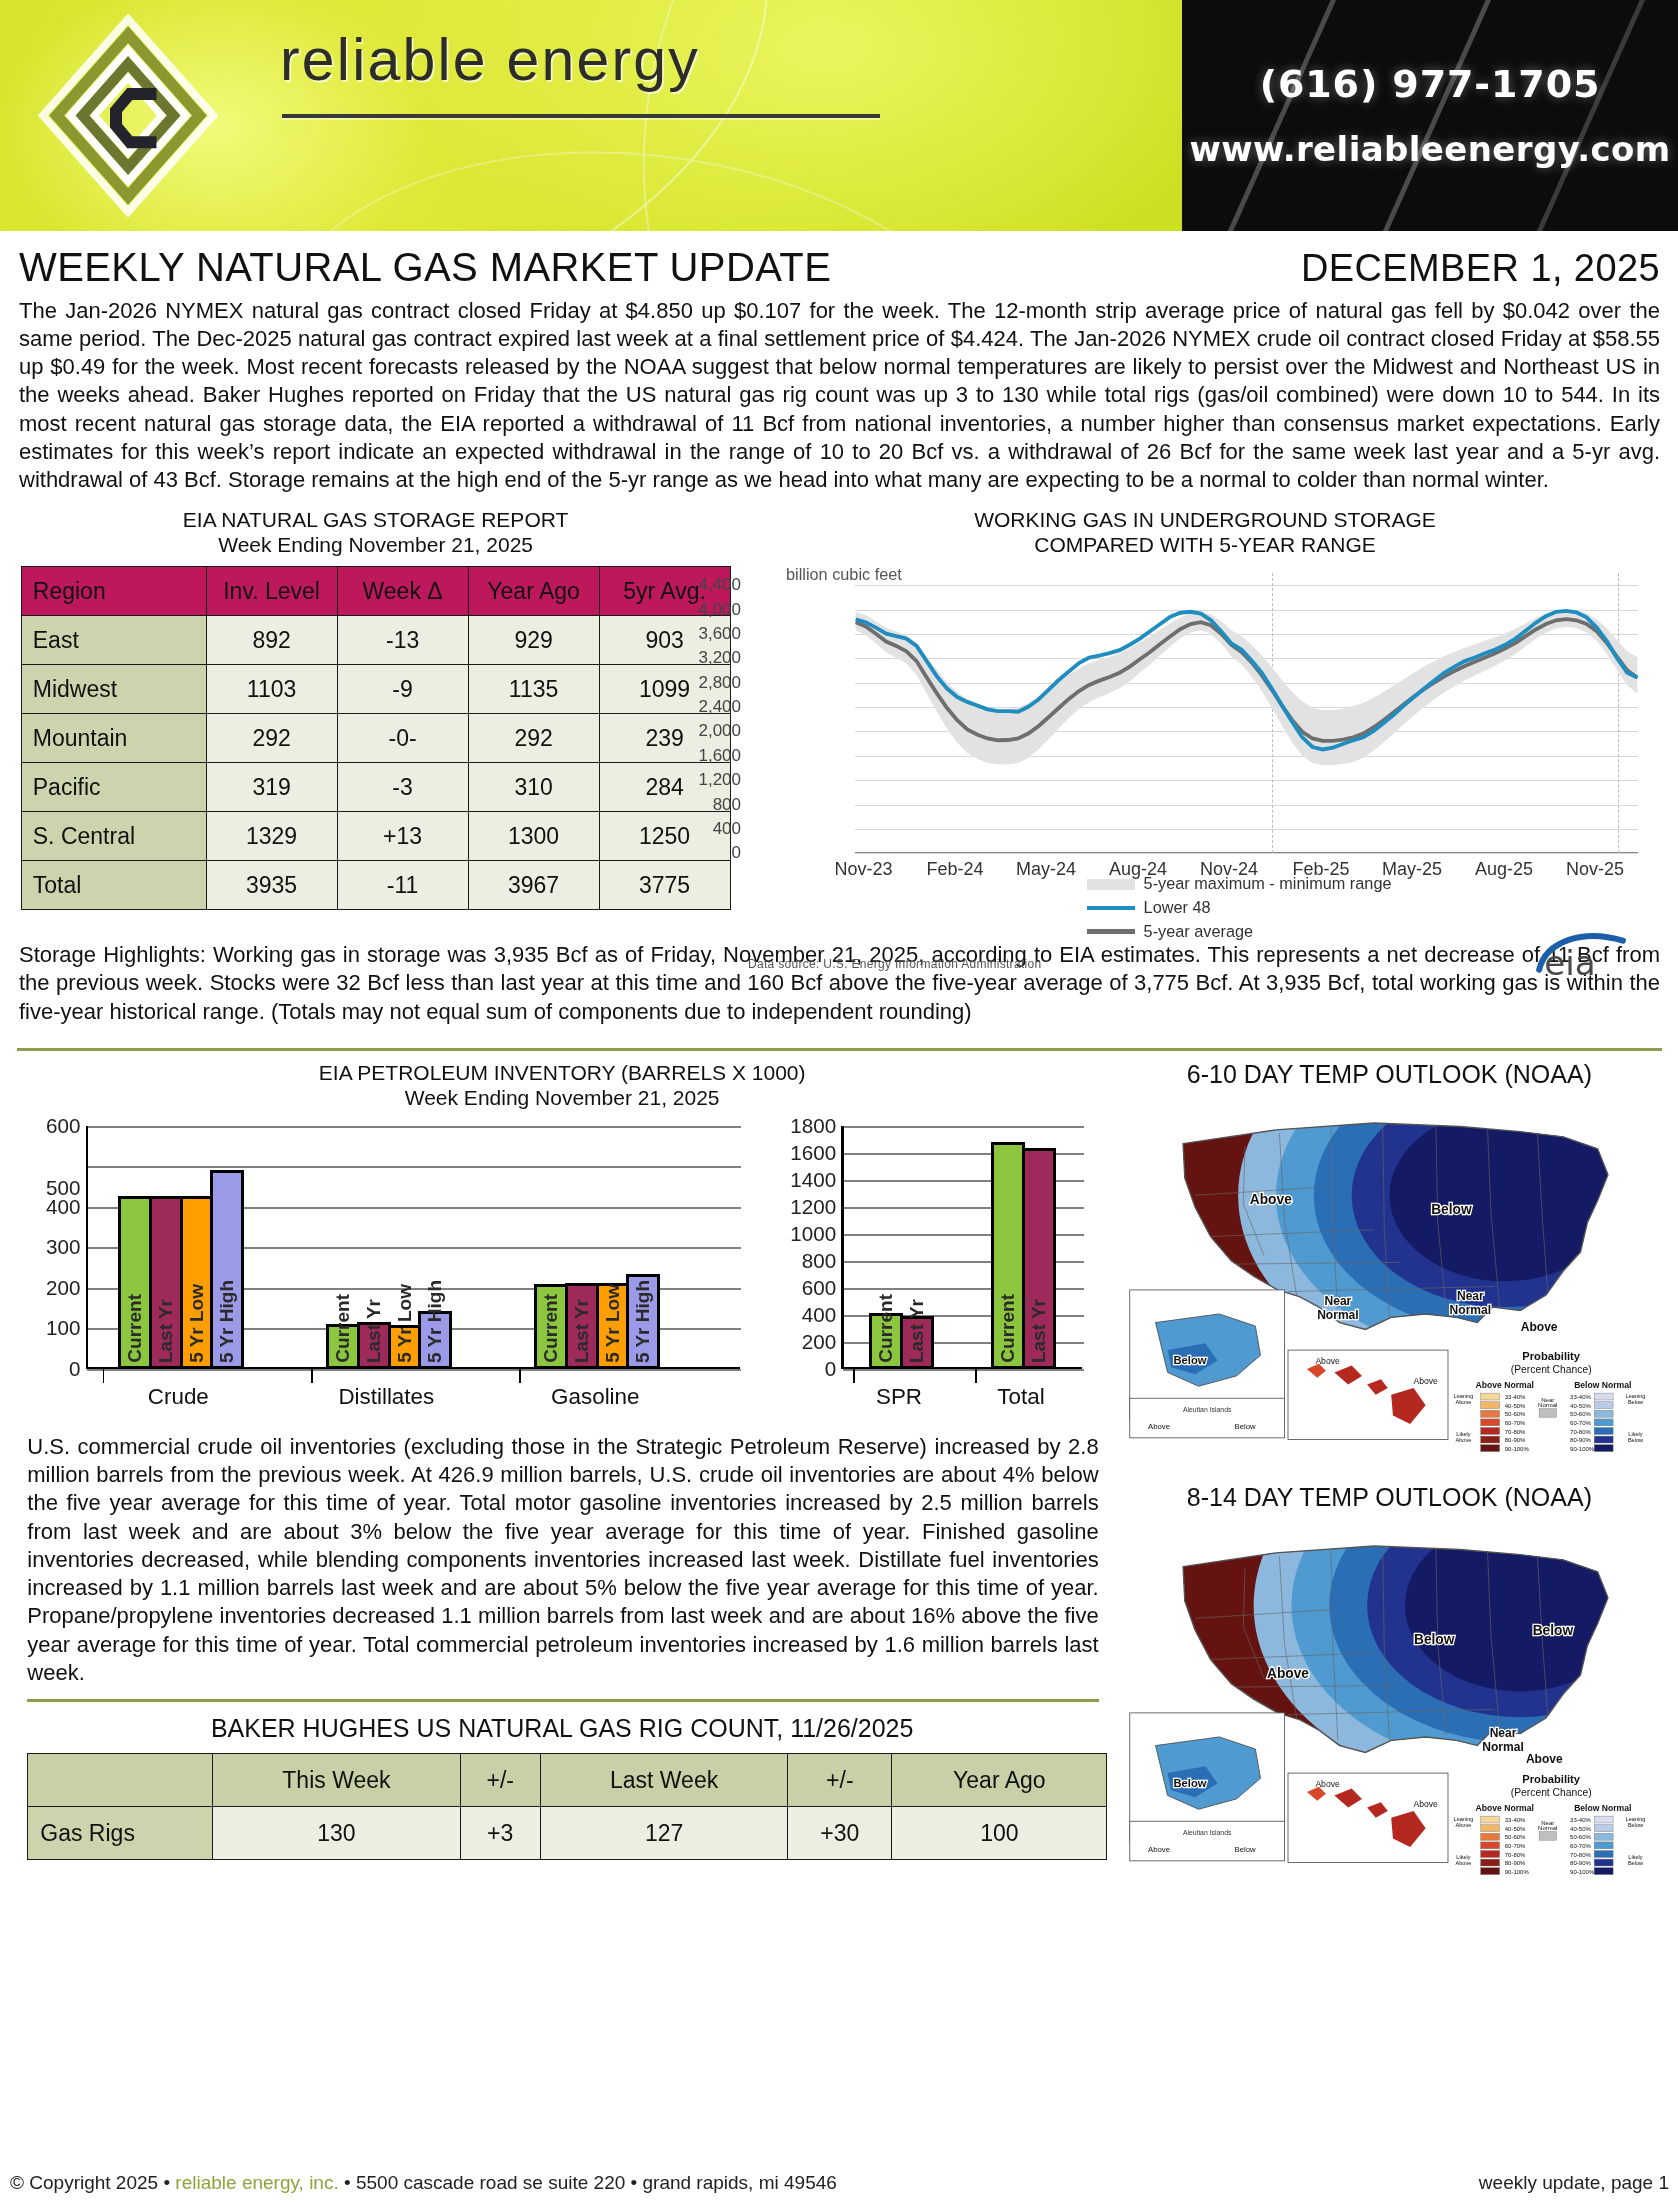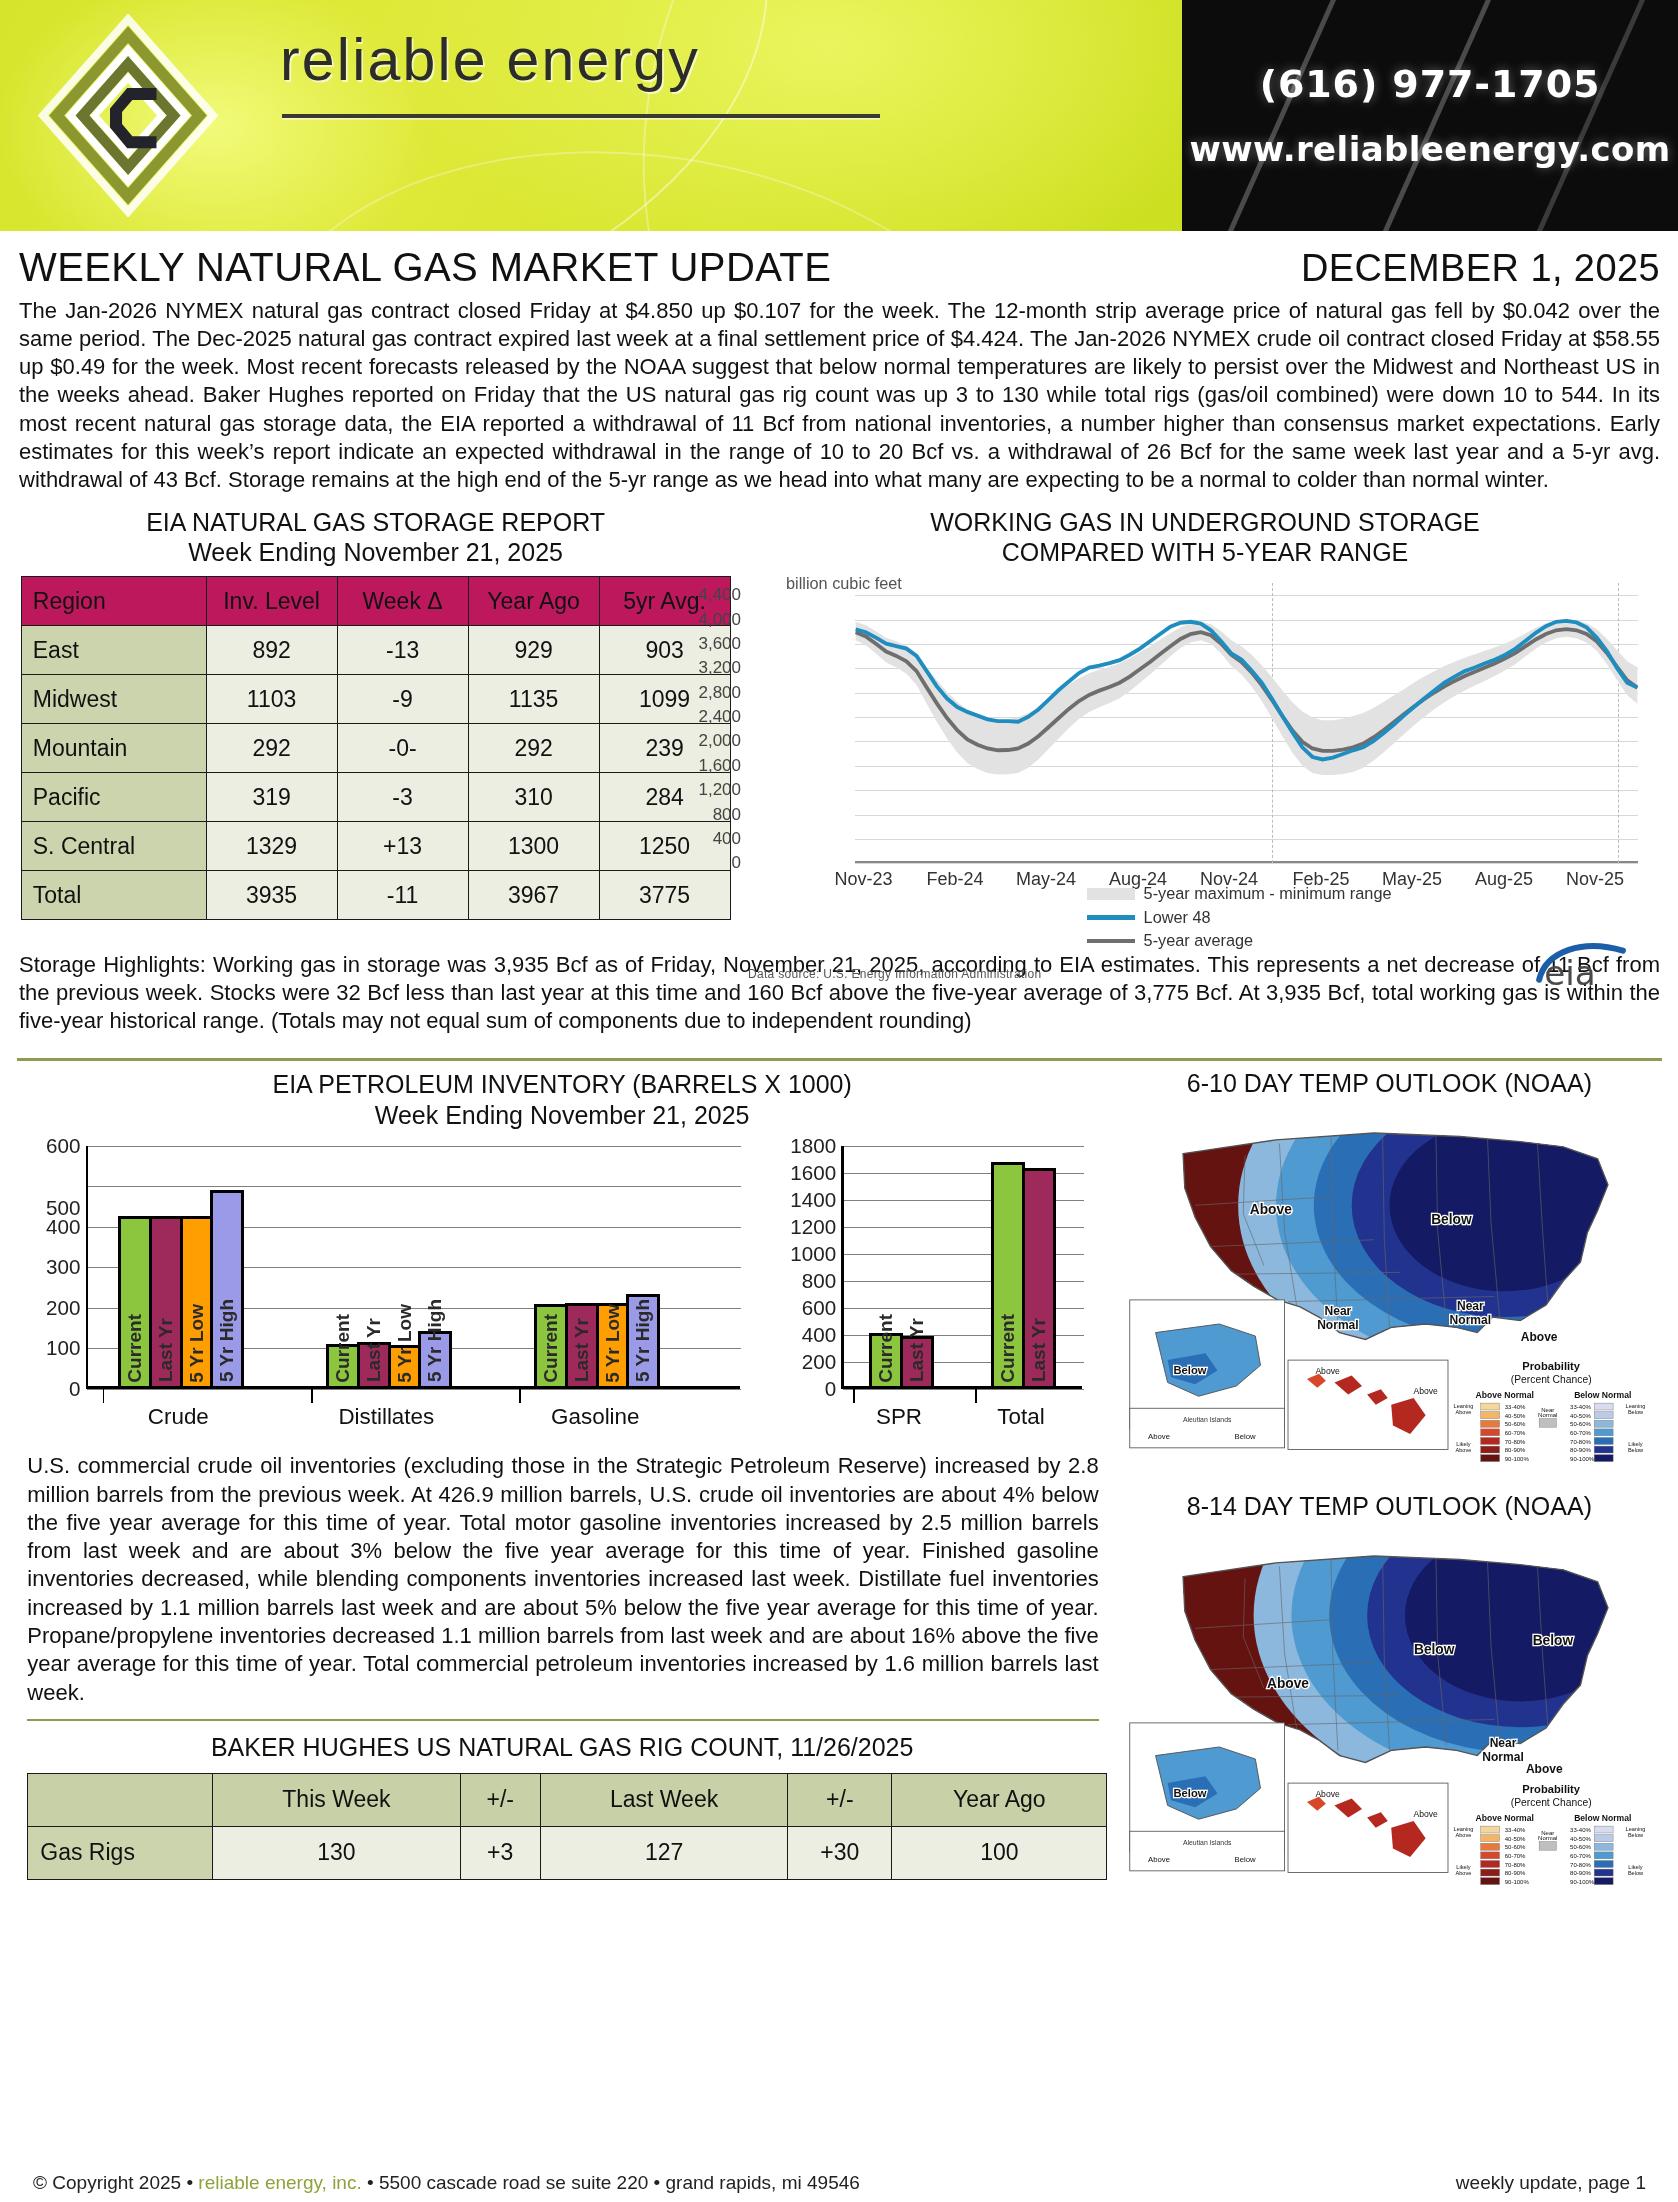--- a/index.html
+++ b/index.html
@@ -81,21 +81,21 @@
     font-size:22px; line-height:1.285; text-align:justify;
     color:#111;
   }
 
   
   .sec1 { display:flex; padding:12px 17px 0 17px; gap:13.8px; }
   .col-left { width:727px; }
   .col-right { width:917px; }
 
   .sec-title {
-    text-align:center; font-size:25px; line-height:1.22; color:#111;
+    text-align:center; font-size:21px; line-height:1.22; color:#111;
     font-family:"Liberation Sans", sans-serif;
   }
   .sec-title .l2 { font-weight:400; }
 
   table.grid { border-collapse:collapse; width:710px; margin:8.6px auto 0 auto; }
   table.grid td, table.grid th {
     border:1.7px solid #1a1a1a; height:49px; text-align:center;
     font-size:23px; color:#111; font-weight:400; padding:0 6.9px;
   }
   table.grid thead td { background:#be185d; }
@@ -189,21 +189,21 @@
 
   
   .map-title { text-align:center; font-size:25px; color:#111; margin-bottom:3.4px; }
   .map-box { position:relative; width:547px; height:370px; margin:0 auto; }
   .map-box svg { display:block; }
   .map-gap { height:20.6px; }
 
   
   .footer {
     position:absolute; left:0; bottom:8.6px; width:1679px;
-    display:flex; justify-content:space-between; padding:0 33px;
+    display:flex; justify-content:space-between; padding:0 10px;
     font-size:19px; color:#222;
   }
   .footer .brand { color:#8ea33c; }
   .footer .right { font-size:19px; }
 </style>
 </head>
 <body>
 
 <div class="banner">
   <div class="banner-left">

